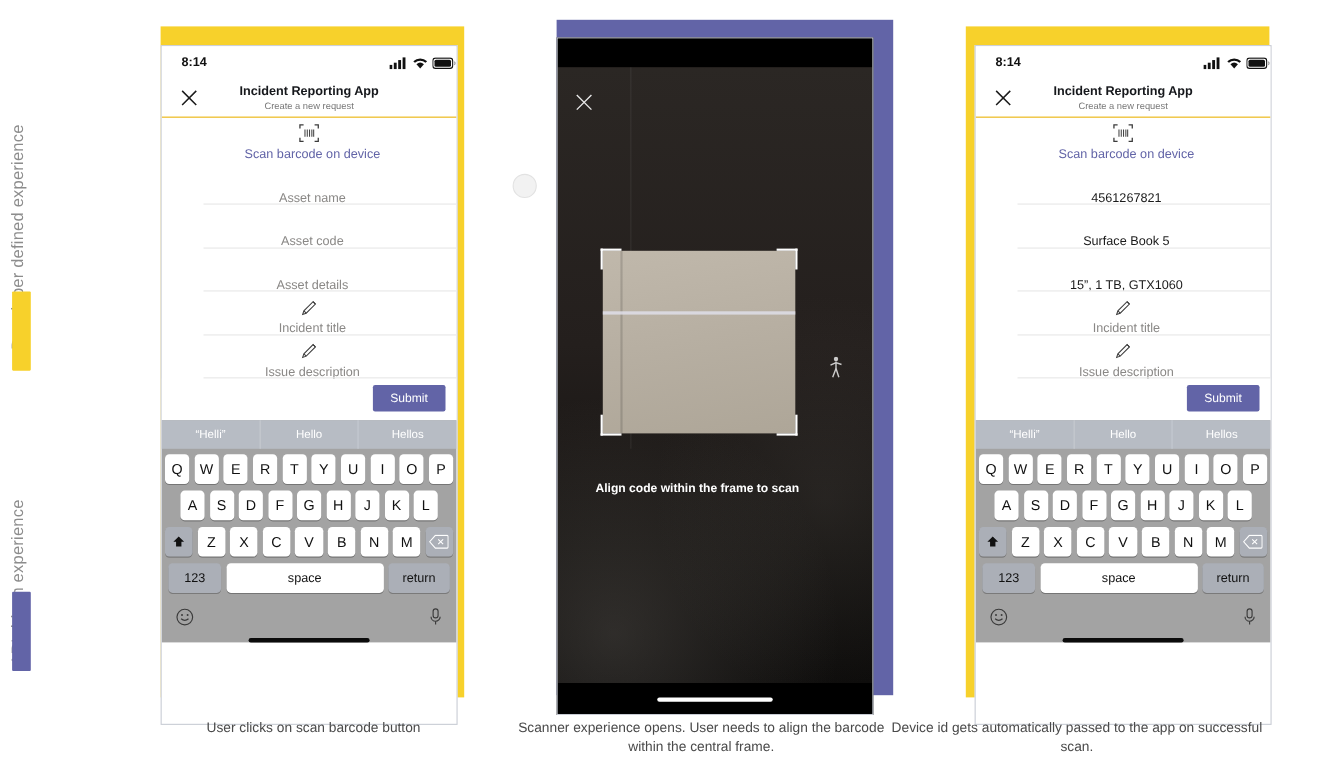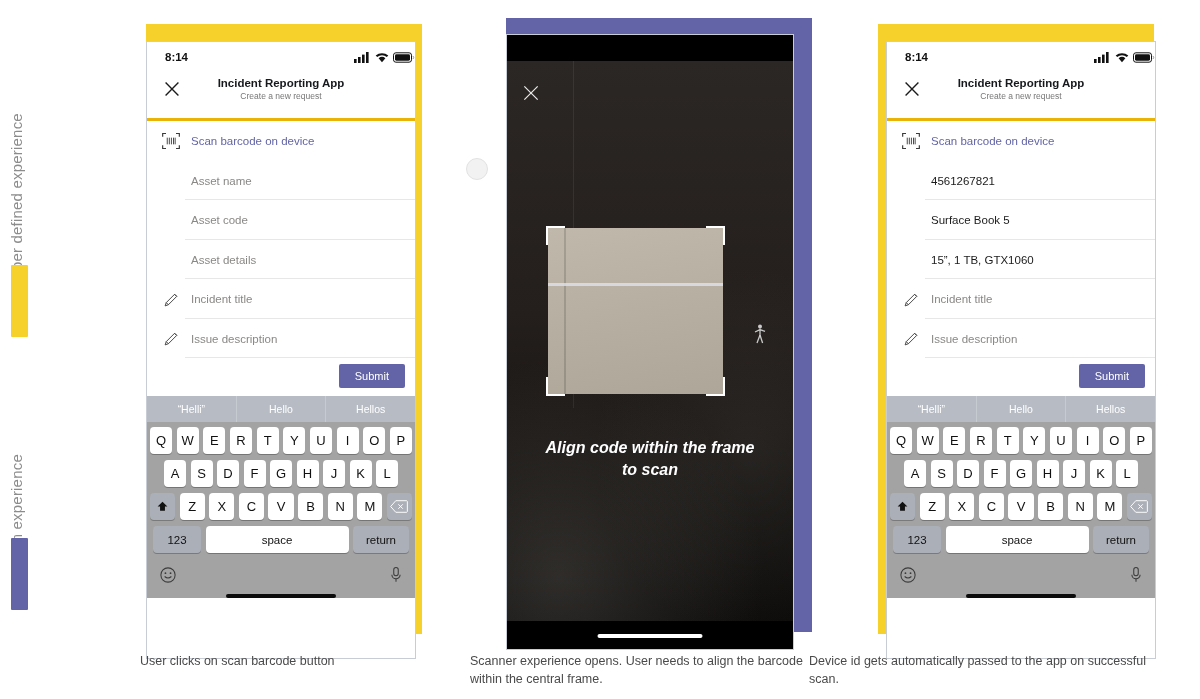--- a/index.html
+++ b/index.html
@@ -36,35 +36,35 @@
   .statusbar{
     height:30px;display:flex;align-items:center;
     justify-content:space-between;padding:0 0 0 18px;
     box-sizing:border-box;background:#fff;
   }
   .status-time{font-size:11.5px;font-weight:bold;color:#111;}
   .status-icons{display:flex;align-items:center;gap:4px;}
 
   
   .app-header{
-    display:flex;align-items:center;padding:4px 10px 16px 10px;
+    display:flex;align-items:center;padding:4px 10px 4px 10px;
     box-sizing:border-box;background:#fff;
-    border-bottom:3px solid #eab308;
+    border-bottom:1px solid #eab308;
     position:relative;
   }
   .close-x{width:22px;height:22px;flex:0 0 22px;margin-left:4px;}
   .app-titles{flex:1;text-align:center;margin-right:26px;}
   .app-title{font-size:11.5px;font-weight:bold;color:#16181c;line-height:1.25;}
   .app-sub{font-size:8.5px;color:#777;line-height:1.3;margin-top:1px;}
 
   
   .form-area{background:#fff;}
   .form-row{
     display:flex;align-items:center;height:39.5px;
-    padding:0 10px;box-sizing:border-box;position:relative;
+    padding:0 10px;box-sizing:border-box;position:relative;flex-direction:column;
   }
   .row-icon{width:28px;flex:0 0 28px;display:flex;align-items:center;justify-content:center;}
   .row-text{font-size:11.5px;color:#8a8886;padding-left:6px;}
   .row-text.link{color:#6264a7;}
   .row-text.filled{color:#1b1b1b;font-weight:normal;}
   .row-sep{position:absolute;left:38px;right:0;bottom:0;height:1px;background:#e7e7e7;}
 
   .submit-row{display:flex;justify-content:flex-end;padding:6px 10px 8px 0;background:#fff;}
   .submit-btn{
     background:#6264a7;color:#fff;font-size:11px;
@@ -129,37 +129,36 @@
     background:rgba(225,225,235,.82);
   }
   .scan-target .streak{position:absolute;left:9%;top:0;bottom:0;width:2px;background:rgba(0,0,0,.14);}
   .corner{position:absolute;width:17px;height:17px;border:2px solid #fff;}
   .corner.tl{left:-2px;top:-2px;border-right:none;border-bottom:none;}
   .corner.tr{right:-2px;top:-2px;border-left:none;border-bottom:none;}
   .corner.bl{left:-2px;bottom:-2px;border-right:none;border-top:none;}
   .corner.br{right:-2px;bottom:-2px;border-left:none;border-top:none;}
   .scan-hint{
     position:absolute;left:12%;right:12%;top:65.5%;
-    text-align:center;color:#fff;font-size:16px;font-weight:bold;
+    text-align:left;color:#fff;font-size:11px;font-weight:bold;
     line-height:1.35;
-    font-style:italic;
   }
   .scan-person{position:absolute;right:26px;top:47%;width:14px;height:20px;opacity:.85;}
   .scan-home{
     position:absolute;left:50%;transform:translateX(-50%);
     bottom:11px;width:105px;height:4px;background:#fff;border-radius:3px;
   }
   .dot-left{
     position:absolute;width:20px;height:20px;border-radius:50%;
     background:#f2f2f2;border:1px solid #e2e2e2;
   }
 
   
   .caption{
-    position:absolute;color:#4a4a4a;
+    position:absolute;text-align:center;color:#4a4a4a;
     font-size:12.5px;line-height:1.45;
   }
 </style>
 </head>
 <body>
 
 <div class="rail-label" style="left:8px;top:18px;height:300px;">Developer defined experience</div>
 <div class="rail-bar" style="left:11px;top:265px;height:72px;background:#F7D12B;"></div>
 
 <div class="rail-label" style="left:8px;top:395px;height:210px;">API driven experience</div>

